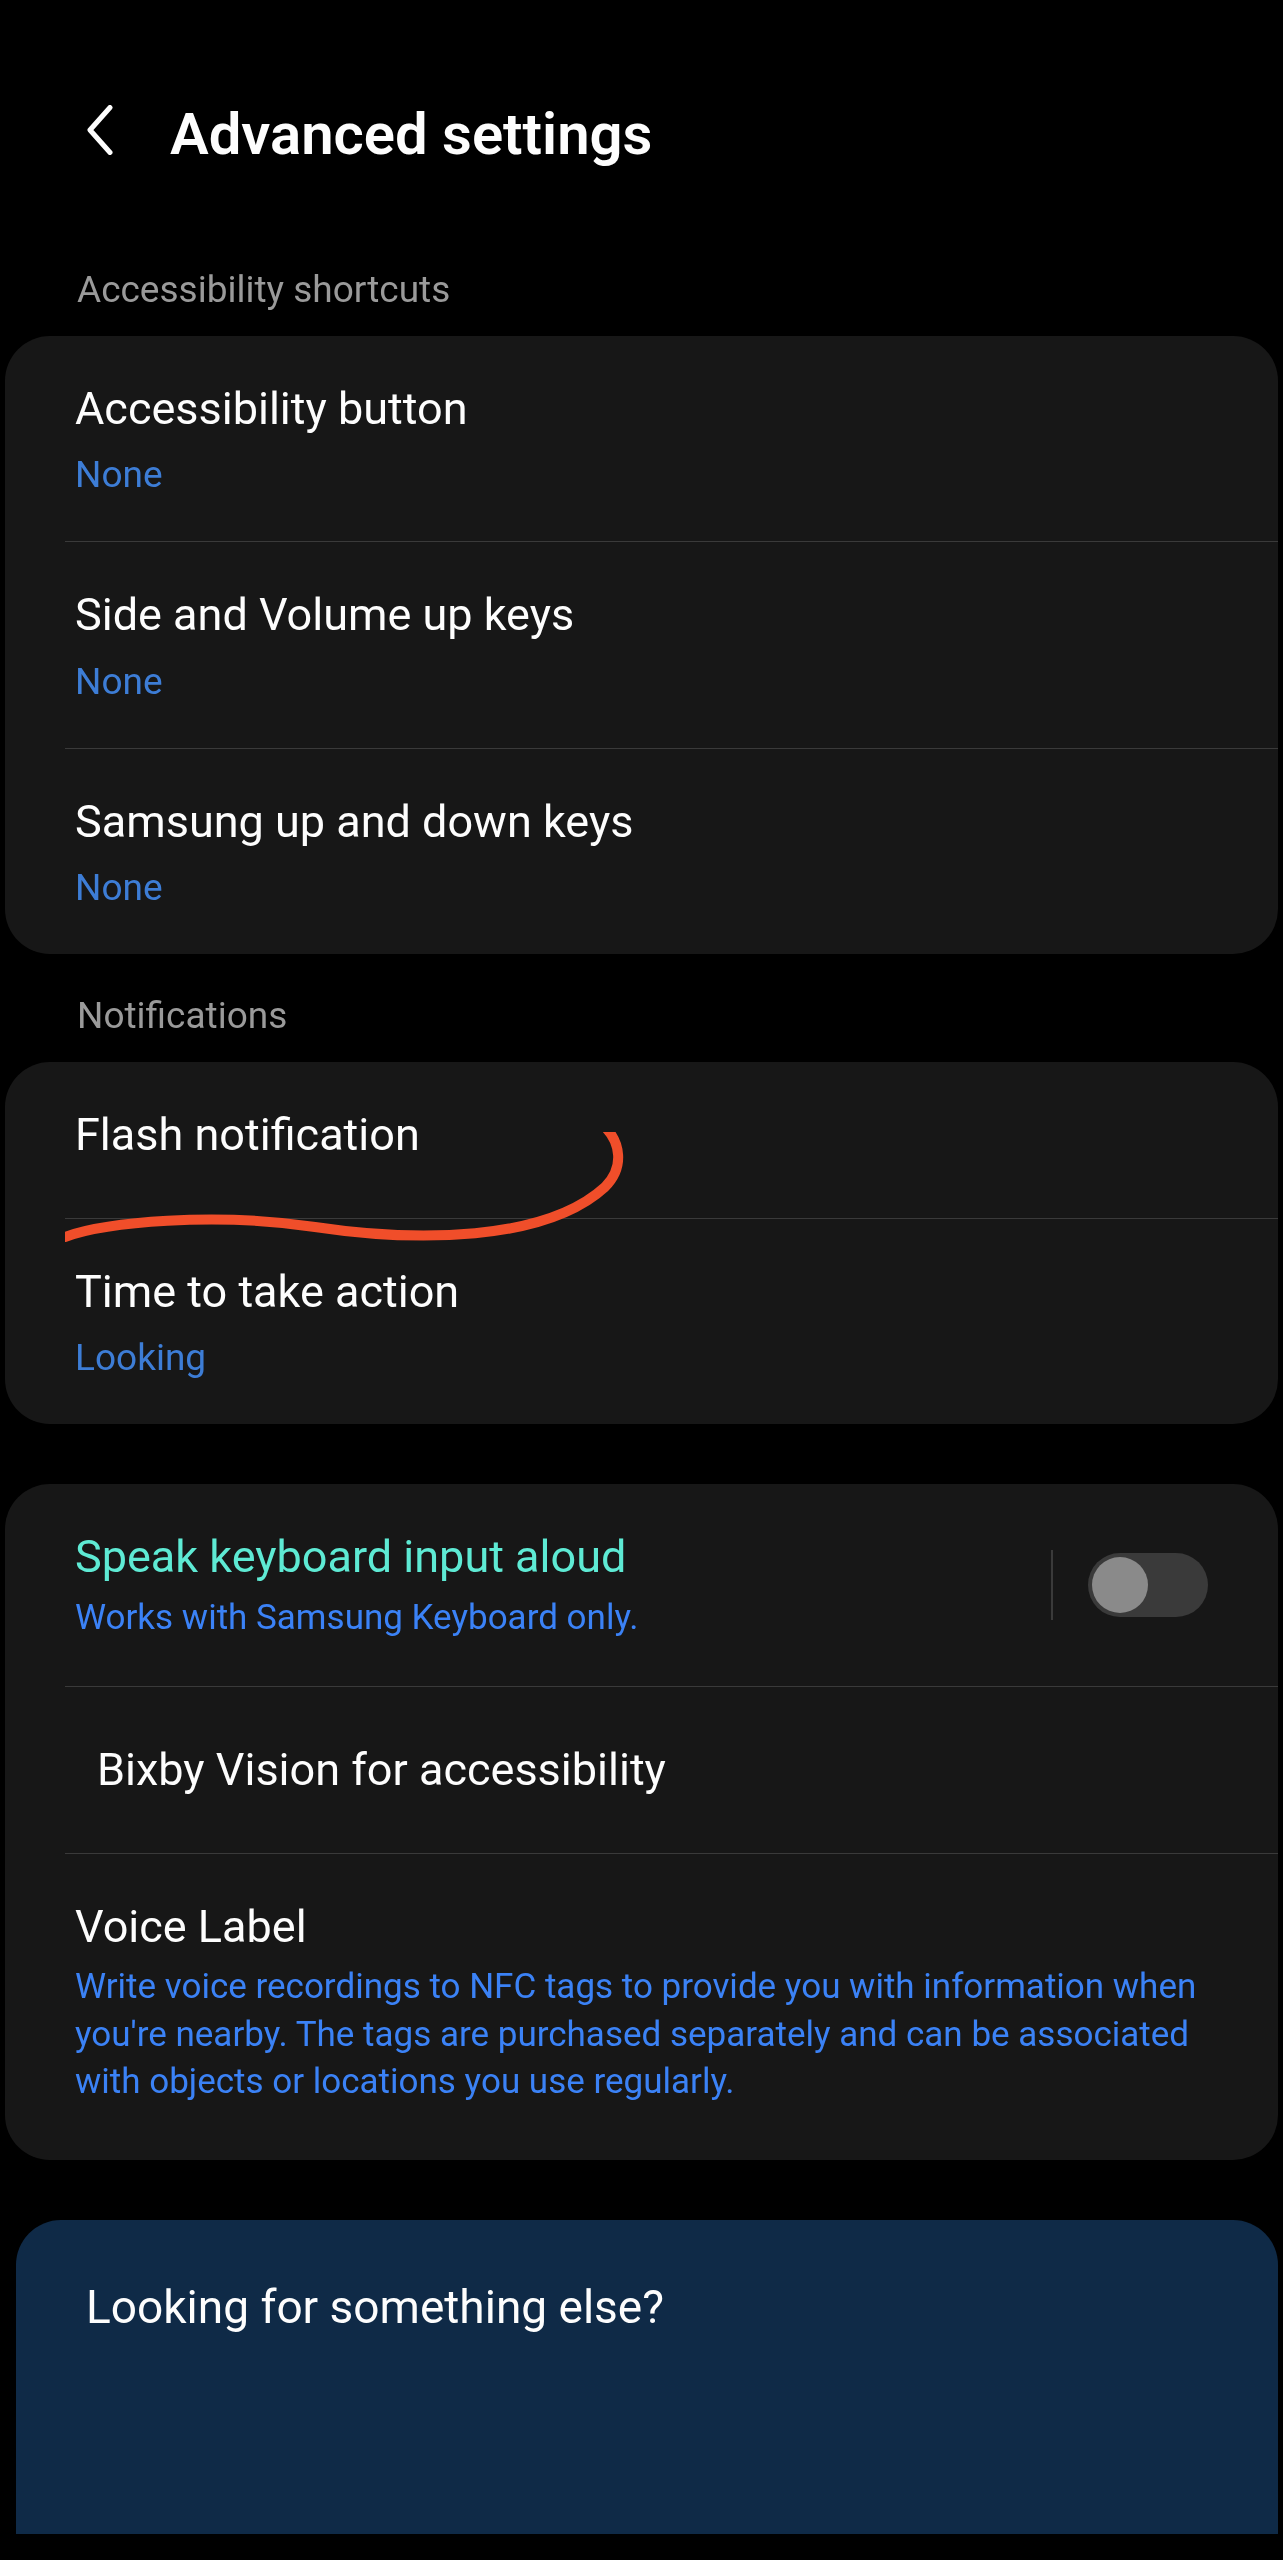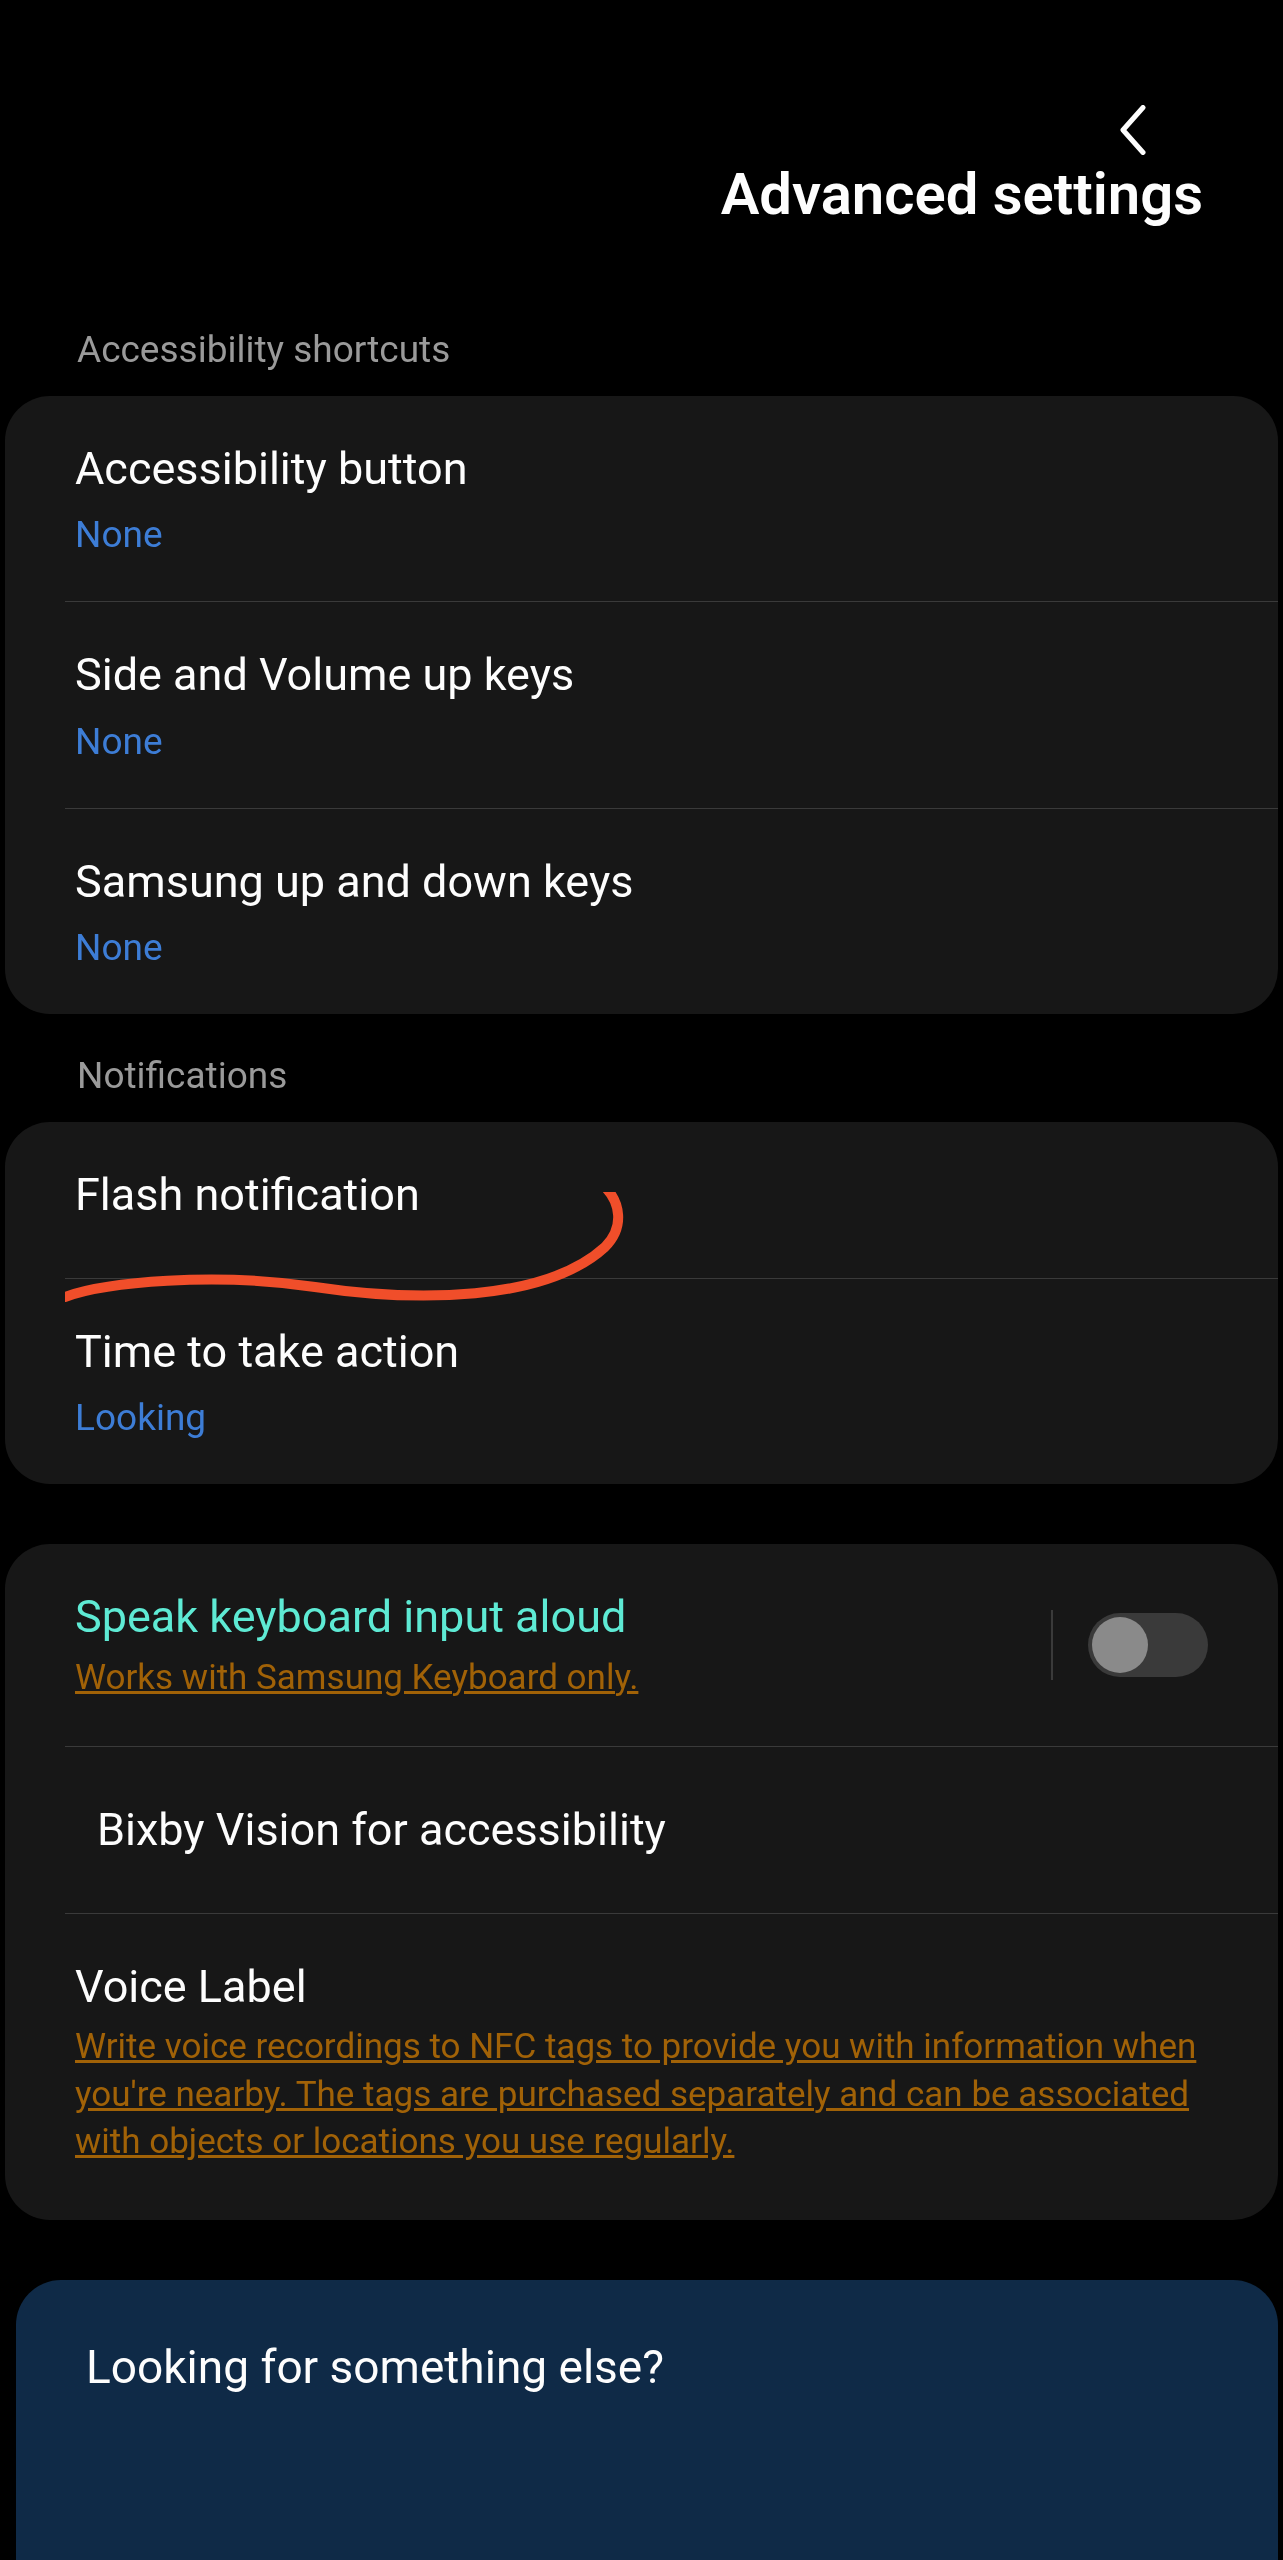--- a/index.html
+++ b/index.html
@@ -6,23 +6,22 @@
   html, body {
     width: 1283px;
     height: 2560px;
     background: #000000;
     font-family: -apple-system, BlinkMacSystemFont, "Segoe UI", Roboto, sans-serif;
     color: #ffffff;
     overflow: hidden;
   }
   .header {
     display: flex;
-    align-items: flex-end;
+    align-items: flex-start;
     padding: 100px 80px 60px 80px;
-    flex-direction: column;
   }
   .back-icon {
     width: 40px;
     height: 60px;
     margin-right: 50px;
     display: flex;
     align-items: center;
     justify-content: center;
   }
   .back-icon svg { width: 30px; height: 50px; }
@@ -64,25 +63,24 @@
   }
   .row-title.disabled { color: #5eead4; }
   .row-value {
     font-size: 37px;
     color: #3d7dd6;
     margin-top: 16px;
     font-weight: 400;
   }
   .row-description {
     font-size: 35px;
-    color: #a16207;
+    color: #3b82f6;
     margin-top: 8px;
     line-height: 1.35;
     font-weight: 400;
-    text-decoration: underline;
   }
   .toggle-wrap {
     display: flex;
     align-items: center;
     margin-left: 30px;
   }
   .toggle-divider {
     width: 2px;
     height: 70px;
     background: #3a3a3a;

